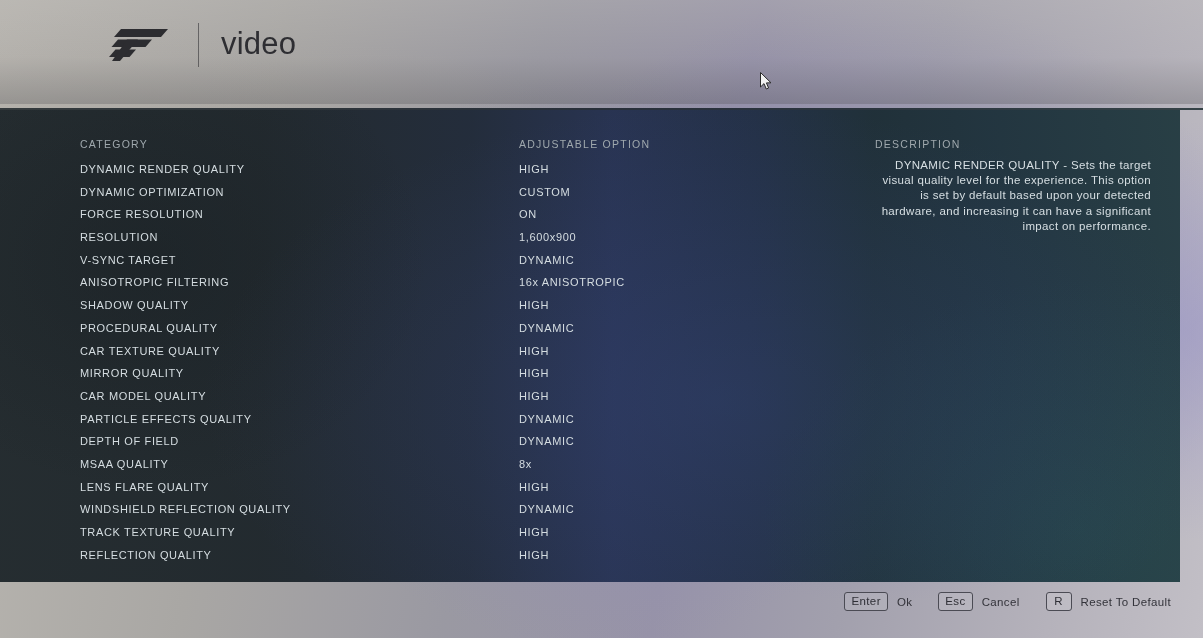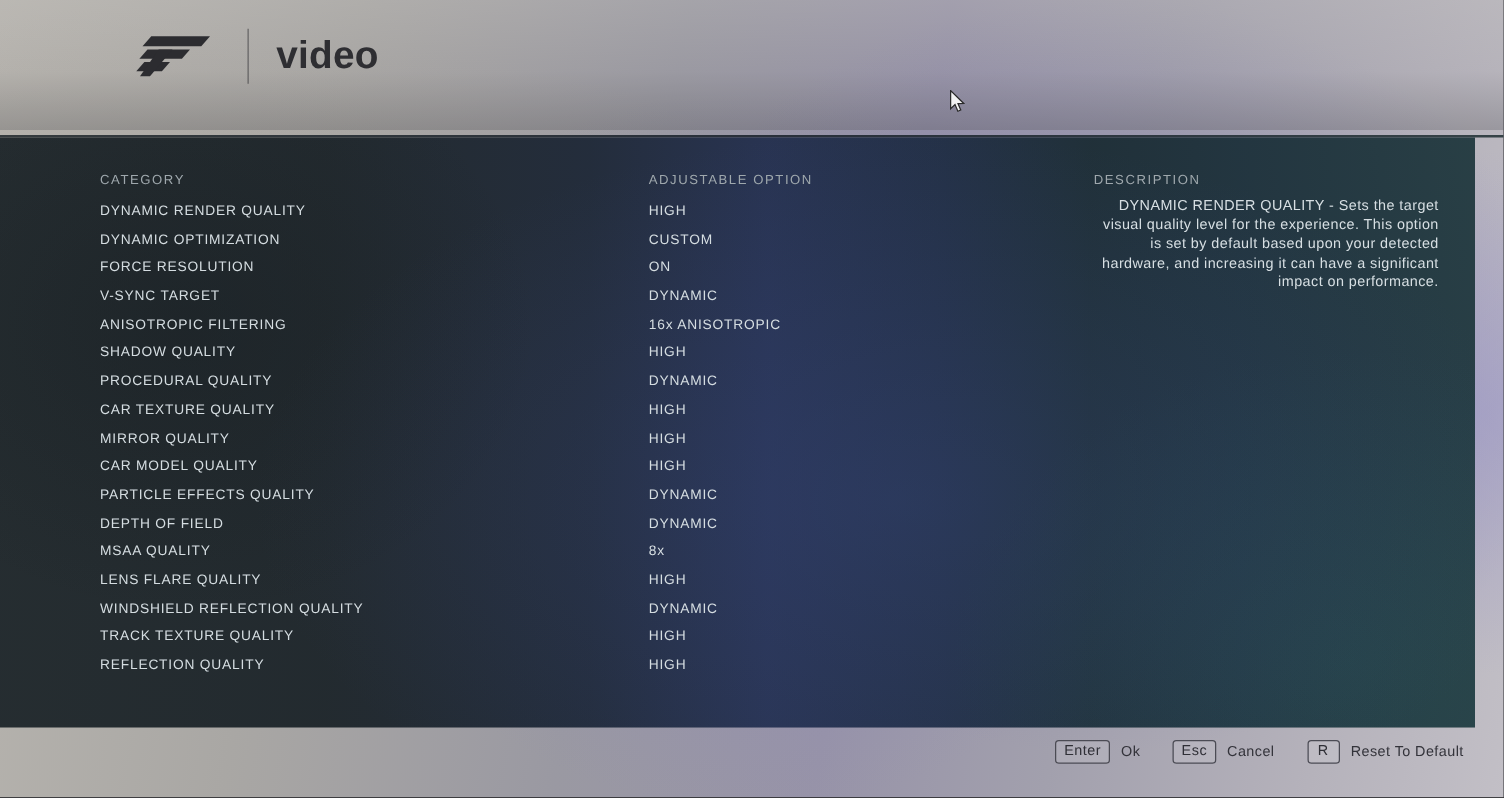--- a/index.html
+++ b/index.html
@@ -58,21 +58,21 @@
   .brand-divider {
     width: 1px;
     height: 44px;
     background: rgba(40,40,44,0.55);
     margin: 0 22px 0 24px;
   }
   .brand-title {
     font-size: 31px;
     color: #2e2e32;
     letter-spacing: 0.2px;
-    font-weight: 700;
+    font-weight: 400;
     line-height: 1;
     padding-bottom: 4px;
   }
 
   
   .panel {
     position: absolute;
     left: 0;
     top: 110px;
     width: 1180px;
@@ -227,20 +227,24 @@
         </div>
         <div class="row">
           <span class="cat-label">DYNAMIC OPTIMIZATION</span>
           <span class="opt-value">CUSTOM</span>
         </div>
         <div class="row">
           <span class="cat-label">FORCE RESOLUTION</span>
           <span class="opt-value">ON</span>
         </div>
         <div class="row">
+          <span class="cat-label">RESOLUTION</span>
+          <span class="opt-value">1,600x900</span>
+        </div>
+        <div class="row">
           <span class="cat-label">V-SYNC TARGET</span>
           <span class="opt-value">DYNAMIC</span>
         </div>
         <div class="row">
           <span class="cat-label">ANISOTROPIC FILTERING</span>
           <span class="opt-value">16x ANISOTROPIC</span>
         </div>
         <div class="row">
           <span class="cat-label">SHADOW QUALITY</span>
           <span class="opt-value">HIGH</span>

